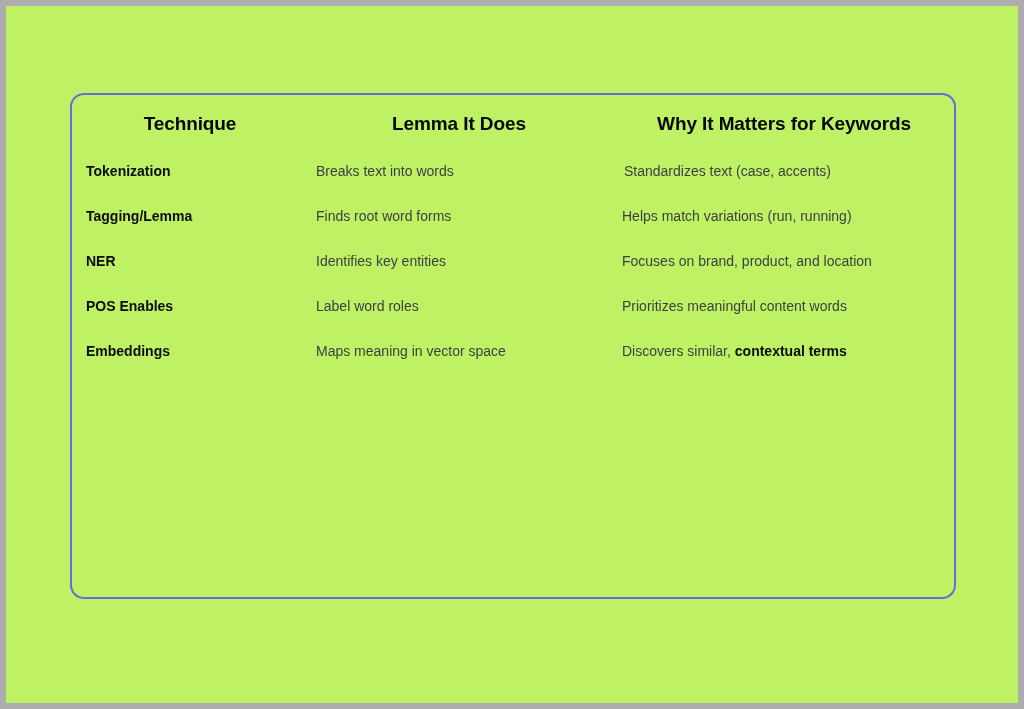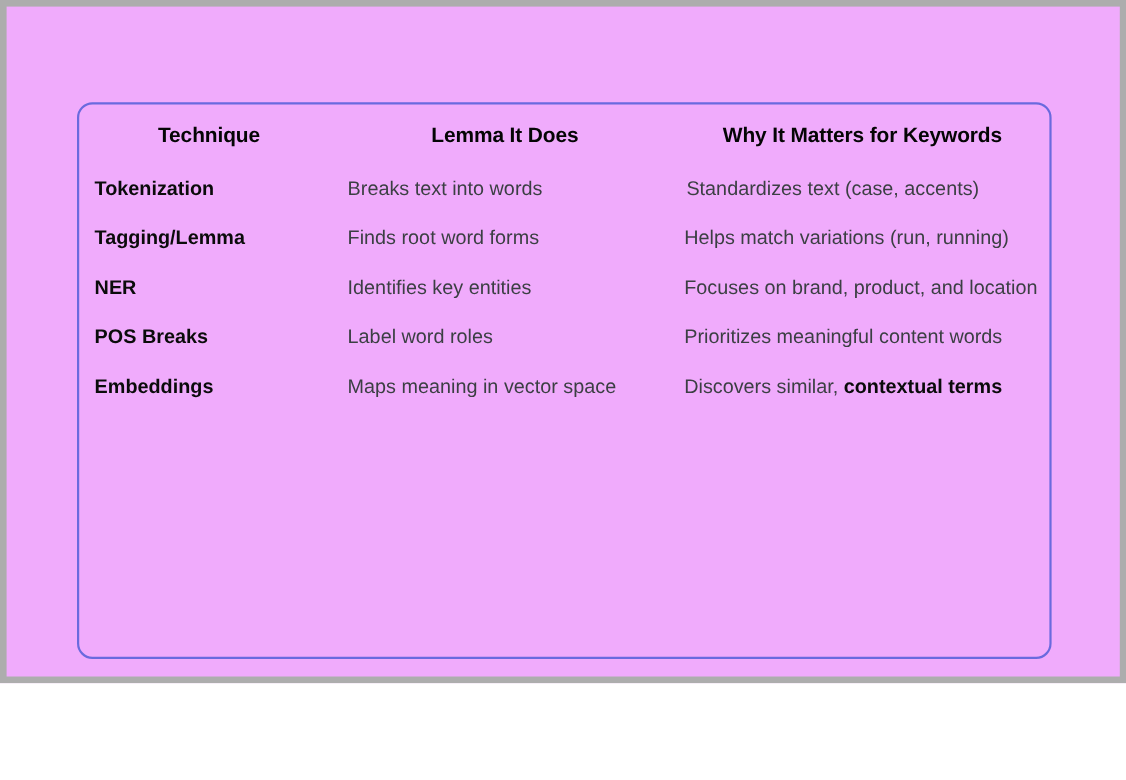--- a/index.html
+++ b/index.html
@@ -12,22 +12,22 @@
     height: 709px;
     background: #ffffff;
     font-family: "Liberation Sans", sans-serif;
     overflow: hidden;
   }
 
   #canvas {
     position: relative;
     box-sizing: border-box;
     width: 1024px;
-    height: 621px;
-    background: #f0abfc;
+    height: 709px;
+    background: #bef264;
     border: 6px solid #adadad;
   }
 
   #table-card {
     position: absolute;
     box-sizing: border-box;
     left: 64px;
     top: 87px;
     width: 886px;
     height: 506px;
@@ -53,21 +53,21 @@
     padding-top: 18px;
     padding-bottom: 6px;
     letter-spacing: -0.1px;
   }
   .hdr-cell.col1 { padding-left: 4px; }
   .hdr-cell.col2 { padding-left: 2px; }
   .hdr-cell.col3 { padding-left: 4px; }
 
   
   .cell {
-    font-size: 18px;
+    font-size: 14px;
     line-height: 30px;
     color: #3b3f43;
     padding-top: 15px;
     padding-right: 18px;
     text-align: left;
   }
   .cell.technique {
     font-weight: bold;
     color: #0b0b0b;
     padding-left: 14px;
@@ -102,21 +102,21 @@
       <div class="cell does">Standardizes text (case, accents)</div>
 
       <div class="cell technique">Tagging/Lemma</div>
       <div class="cell does">Finds root word forms</div>
       <div class="cell why"><span>Helps match variations (run, running)</span><b></b></div>
 
       <div class="cell technique">NER</div>
       <div class="cell does">Identifies key entities</div>
       <div class="cell why"><span>Focuses on brand, product, and location</span><b></b></div>
 
-      <div class="cell technique">POS Breaks</div>
+      <div class="cell technique">POS Enables</div>
       <div class="cell does">Label word roles</div>
       <div class="cell why"><span>Prioritizes meaningful content words</span><b></b></div>
 
       <div class="cell technique">Embeddings</div>
       <div class="cell does">Maps meaning in vector space</div>
       <div class="cell why"><span>Discovers similar, </span><b>contextual terms</b></div>
 
     </div>
   </div>
 

